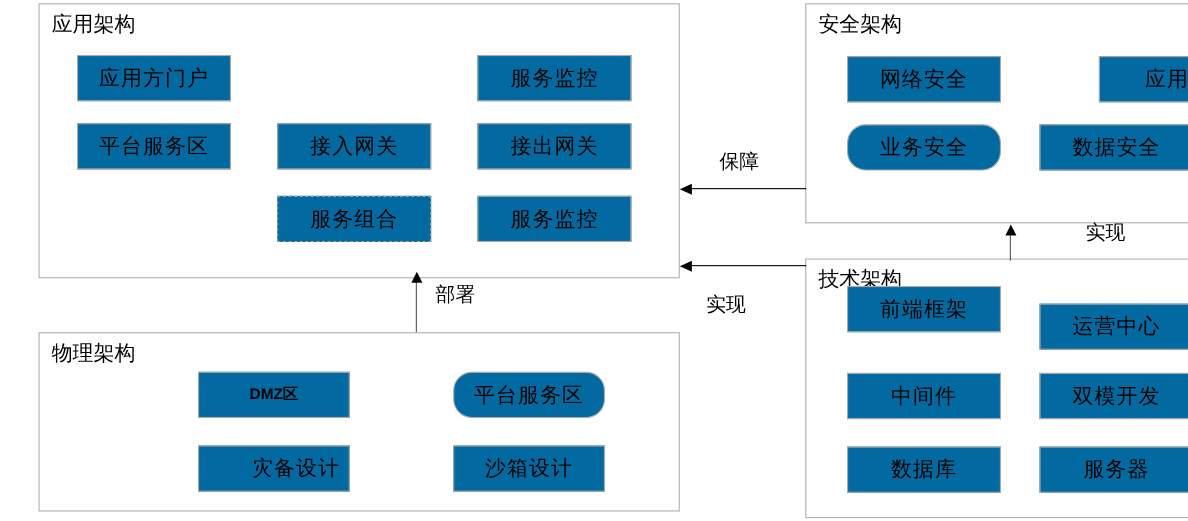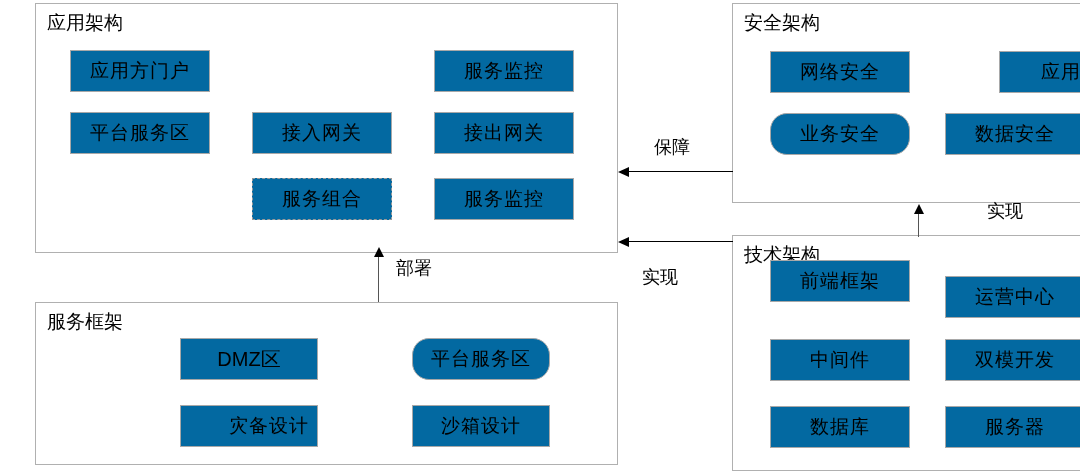--- a/index.html
+++ b/index.html
@@ -48,23 +48,23 @@
     justify-content: center;
     font-size: 19px;
     letter-spacing: 1px;
     white-space: nowrap;
     font-family: "Liberation Serif", "DejaVu Serif", serif;
   }
   .node.dashed {
     border: 1px dashed #9a9a9a;
   }
   .node.bold {
-    font-weight: normal;
+    font-weight: bold;
     font-family: "Liberation Sans", "DejaVu Sans", sans-serif;
-    font-size: 20px;
+    font-size: 14px;
     letter-spacing: 0px;
   }
   
   .conn-h {
     position: absolute;
     height: 1px;
     background: #000000;
   }
   .conn-v {
     position: absolute;
@@ -123,21 +123,21 @@
     <div class="panel-title">技术架构</div>
   </div>
   <div class="node" style="left:740px; top:260px; width:140px; height:42px;">前端框架</div>
   <div class="node" style="left:915px; top:276px; width:140px; height:42px;">运营中心</div>
   <div class="node" style="left:740px; top:339px; width:140px; height:42px;">中间件</div>
   <div class="node" style="left:915px; top:339px; width:140px; height:42px;">双模开发</div>
   <div class="node" style="left:740px; top:406px; width:140px; height:42px;">数据库</div>
   <div class="node" style="left:915px; top:406px; width:140px; height:42px;">服务器</div>
 
   <div class="panel" style="left:5px; top:302px; width:583px; height:163px;">
-    <div class="panel-title">服务框架</div>
+    <div class="panel-title">物理架构</div>
   </div>
   <div class="node bold" style="left:150px; top:338px; width:138px; height:42px;">DMZ区</div>
   <div class="node" style="left:382px; top:338px; width:138px; height:42px;border-radius:17px;">平台服务区</div>
   <div class="node" style="left:150px; top:405px; width:138px; height:42px;padding-left:40px;">灾备设计</div>
   <div class="node" style="left:382px; top:405px; width:138px; height:42px;">沙箱设计</div>
 
   <div class="conn-h" style="left:599px; top:171px; width:104px;"></div>
   <div class="arrow-left" style="left:588px; top:167px;"></div>
   <div class="conn-label" style="left:624px; top:136px;">保障</div>
 

